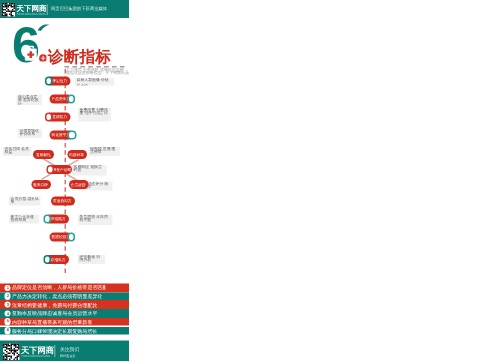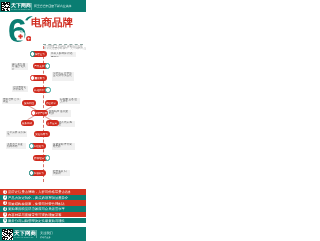--- a/index.html
+++ b/index.html
@@ -123,21 +123,21 @@
 
   <svg class="leaf" viewBox="0 0 100 60" style="left:25px;top:15.5px;width:8px;height:5px;">
     <path d="M2 52 C22 8 66 -4 98 6 C74 14 46 28 30 54 z" fill="#0a7d72"></path>
   </svg>
 
   <svg class="badge" viewBox="0 0 100 100" style="position:absolute;left:25.5px;top:35.5px;width:5.5px;height:5.5px;">
     <circle cx="50" cy="50" r="48" fill="#d8342a"></circle>
     <path d="M44 24 h12 v20 h20 v12 h-20 v20 h-12 v-20 h-20 v-12 h20 z" fill="#ffffff"></path>
   </svg>
 
-  <div class="t1" style="left:31px;top:16.5px;font-size:10.5px;letter-spacing:0px;">电商品牌</div>
+  <div class="t2" style="left:32px;top:32.5px;font-size:10.5px;letter-spacing:0px;">诊断指标</div>
   <div class="dashrule" style="position:absolute;left:43px;top:43.5px;width:40px;height:0;
               border-top:1px dashed #8fa6a2;"></div>
   <div class="tsub" style="left:43.5px;top:44.6px;font-size:3.4px;transform:scale(.78);">六大维度 全面体检 读懂你的店铺</div>
   <div class="tsub" style="left:43.5px;top:47px;font-size:3.4px;transform:scale(.78);">数据化运营诊断模型 · 天下网商出品</div>
 
   <div id="flow">
       <div class="spine" style="left:43px;top:46px;height:136px;"></div>
       <div class="ray" style="position:absolute;left:40px;top:113px;width:14px;height:1px;
          background:#d9a7a3;transform-origin:0 0;
          transform:rotate(-149.74356283647074deg);"></div>

